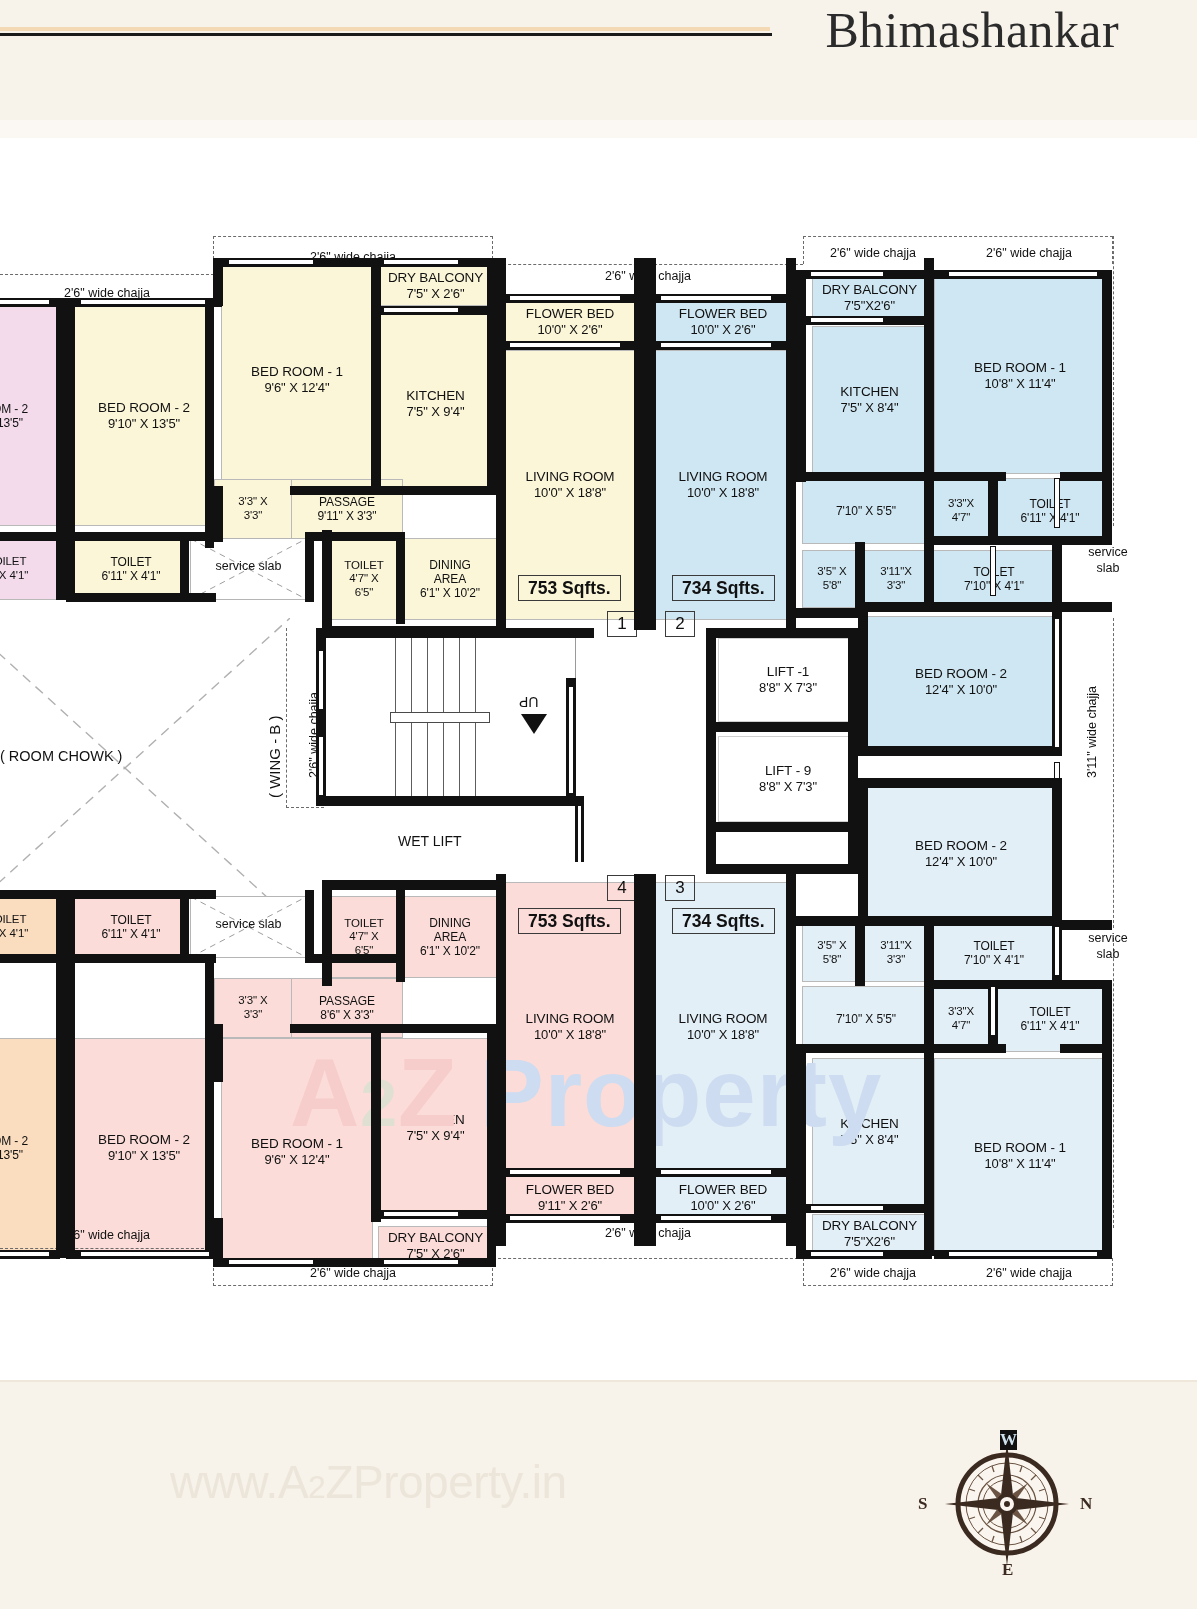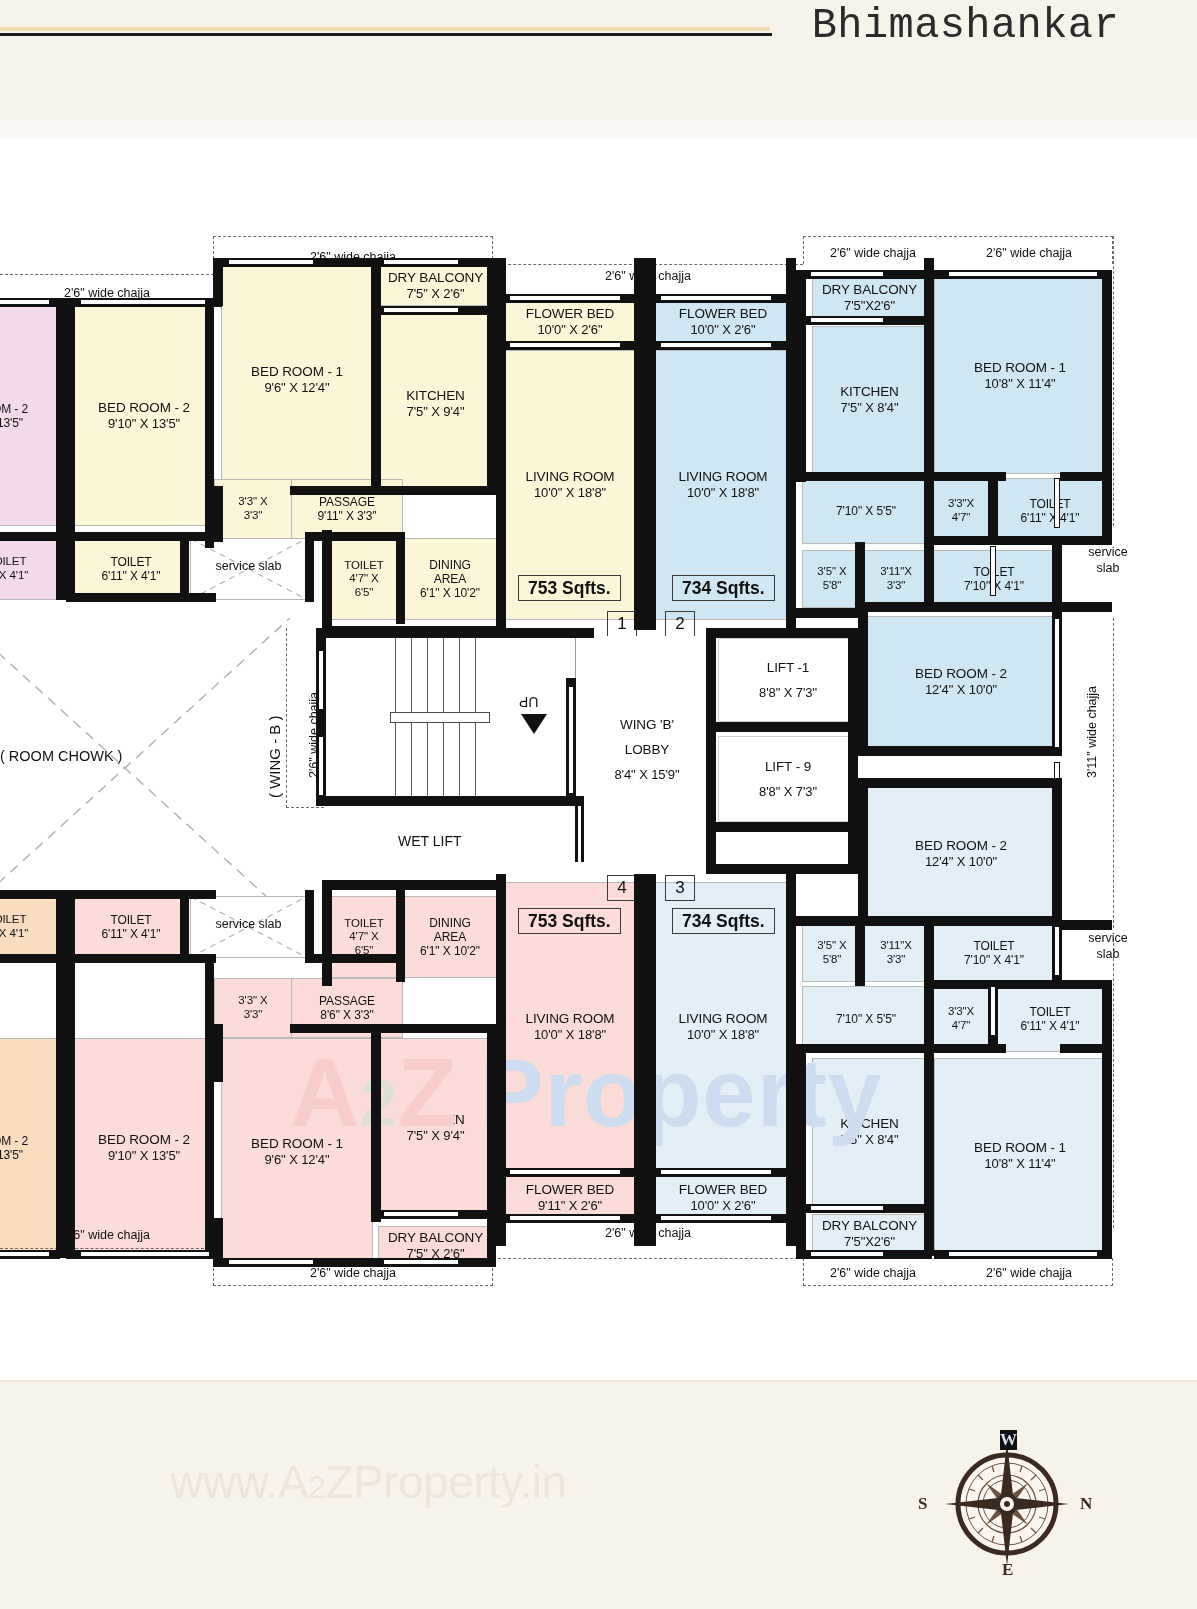--- a/index.html
+++ b/index.html
@@ -25,22 +25,22 @@
     background:#f3d9b4;
   }
   .header-rule-dark {
     position:absolute; left:0; top:33px; width:772px; height:2.5px;
     background:#1b1b1b;
   }
   .brand-wrap {
     position:absolute; right:78px; top:4px; text-align:right;
   }
   .brand-main {
-    font-family:Liberation Mono, monospace;
-    font-size:42px; color:#2b2b2b; letter-spacing:0.4px;
+    font-family:Liberation Serif, serif;
+    font-size:50px; color:#2b2b2b; letter-spacing:0.4px;
     line-height:1.05; font-weight:400;
   }
   .brand-sub {
     font-family:"Liberation Sans", sans-serif;
     font-size:26px; color:#cdab62; letter-spacing:4.5px;
     font-weight:700; margin-top:-2px; padding-right:3px;
   }
   .header-gap {
     position:absolute; left:0; top:120px; width:1197px; height:18px;
     background:#fbf8f3;
@@ -93,21 +93,21 @@
   .rm.sm .dm { font-size:12px; }
   .rm.tiny .nm, .rm.tiny .dm { font-size:11.5px; }
 
   
   .t-yellow  { background:#fbf6d8; }
   .t-blue    { background:#cfe7f2; }
   .t-pink    { background:#fbdcd8; }
   .t-lblue   { background:#e3eff7; }
   .t-lilac   { background:#f3dbec; }
   .t-peach   { background:#fadcbe; }
-  .t-white   { background:#ffffff; border-color:#cfcfcf;gap:9px; }
+  .t-white   { background:#ffffff; border-color:#cfcfcf; }
 
   
   .w { position:absolute; background:#111111; }
 
   
   .win { position:absolute; background:#ffffff; border:1.6px solid #111; }
 
   
   .ch-dash { position:absolute; border:1.4px dashed #6b6b6b; background:transparent; }
   .ch-dash.no-b { border-bottom:none; }
@@ -319,25 +319,20 @@
       <div class="stair-line" style="position:absolute; left:86px; top:0; width:1px; height:167px;"></div>
       <div class="stair-line" style="position:absolute; left:102px; top:0; width:1px; height:167px;"></div>
       <div class="stair-line" style="position:absolute; left:118px; top:0; width:1px; height:167px;"></div>
       <div class="stair-line" style="position:absolute; left:134px; top:0; width:1px; height:167px;"></div>
       <div class="stair-line" style="position:absolute; left:150px; top:0; width:1px; height:167px;"></div>
       <div class="stair-rail" style="position:absolute; left:65px; top:76px; width:100px; height:11px;"></div>
     </div>
     <div class="up-txt" style="left:519px; top:556px;">UP</div>
     <div class="up-arrow" style="left:521px; top:576px;"></div>
 
-    <div class="rm t-white" style="left:588px; top:498px; width:118px; height:228px; border:none; background:#ffffff;">
-      <div class="nm">WING 'B'</div>
-      <div class="nm">LOBBY</div>
-      <div class="dm">8'4" X 15'9"</div>
-    </div>
 
     <div class="rm t-white" style="left:718px; top:500px; width:140px; height:84px;">
       <div class="nm">LIFT -1</div>
       <div class="dm">8'8" X 7'3"</div>
     </div>
     <div class="rm t-white" style="left:718px; top:598px; width:140px; height:86px;">
       <div class="nm">LIFT - 9</div>
       <div class="dm">8'8" X 7'3"</div>
     </div>
 

